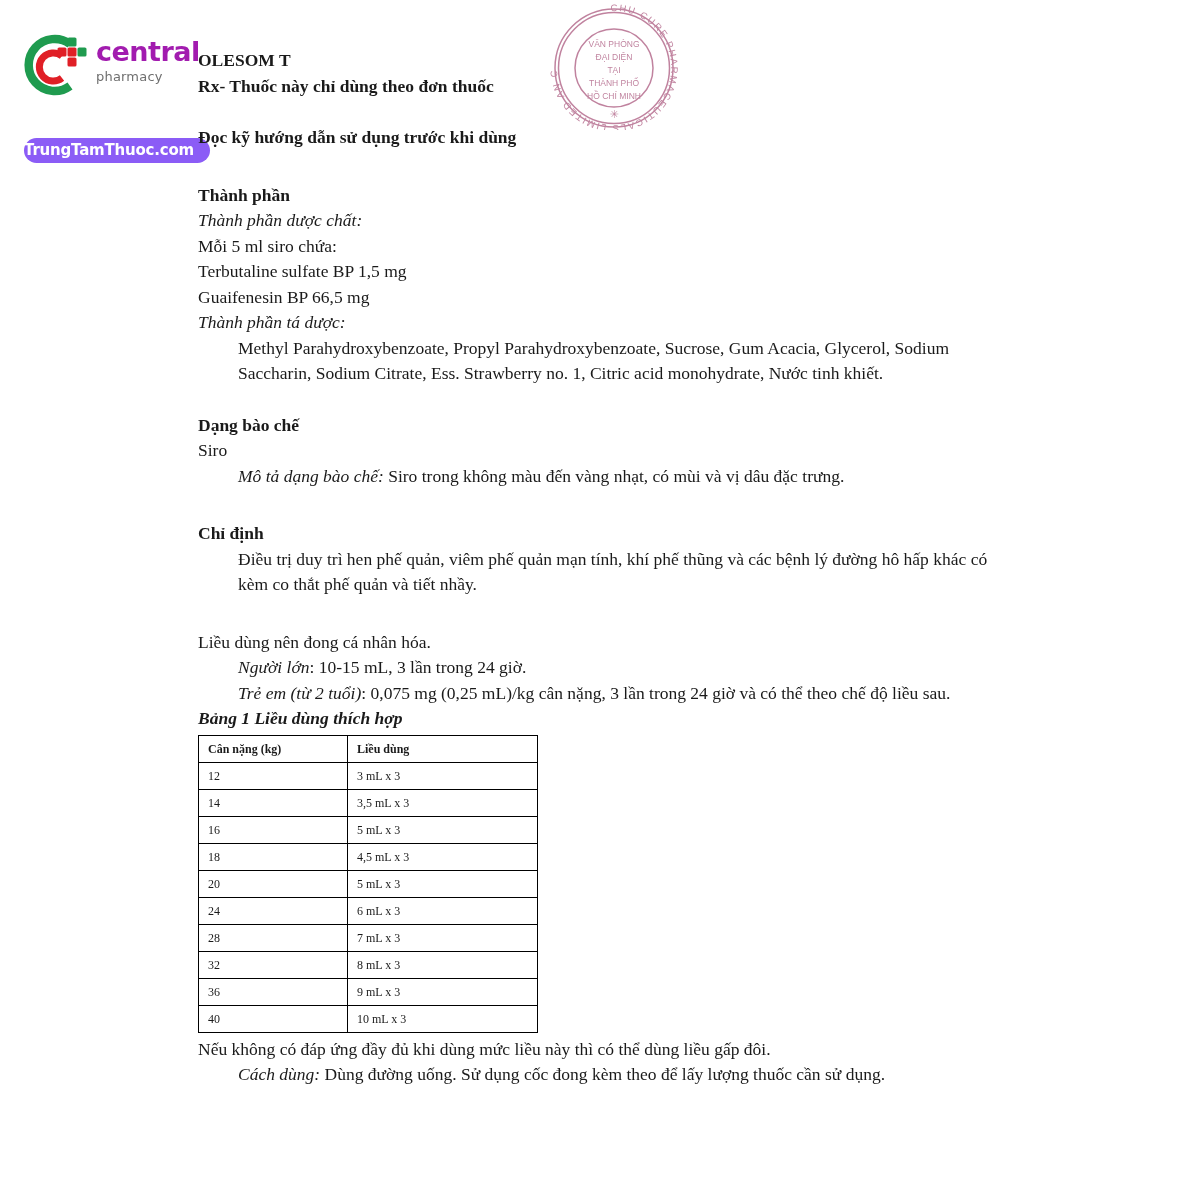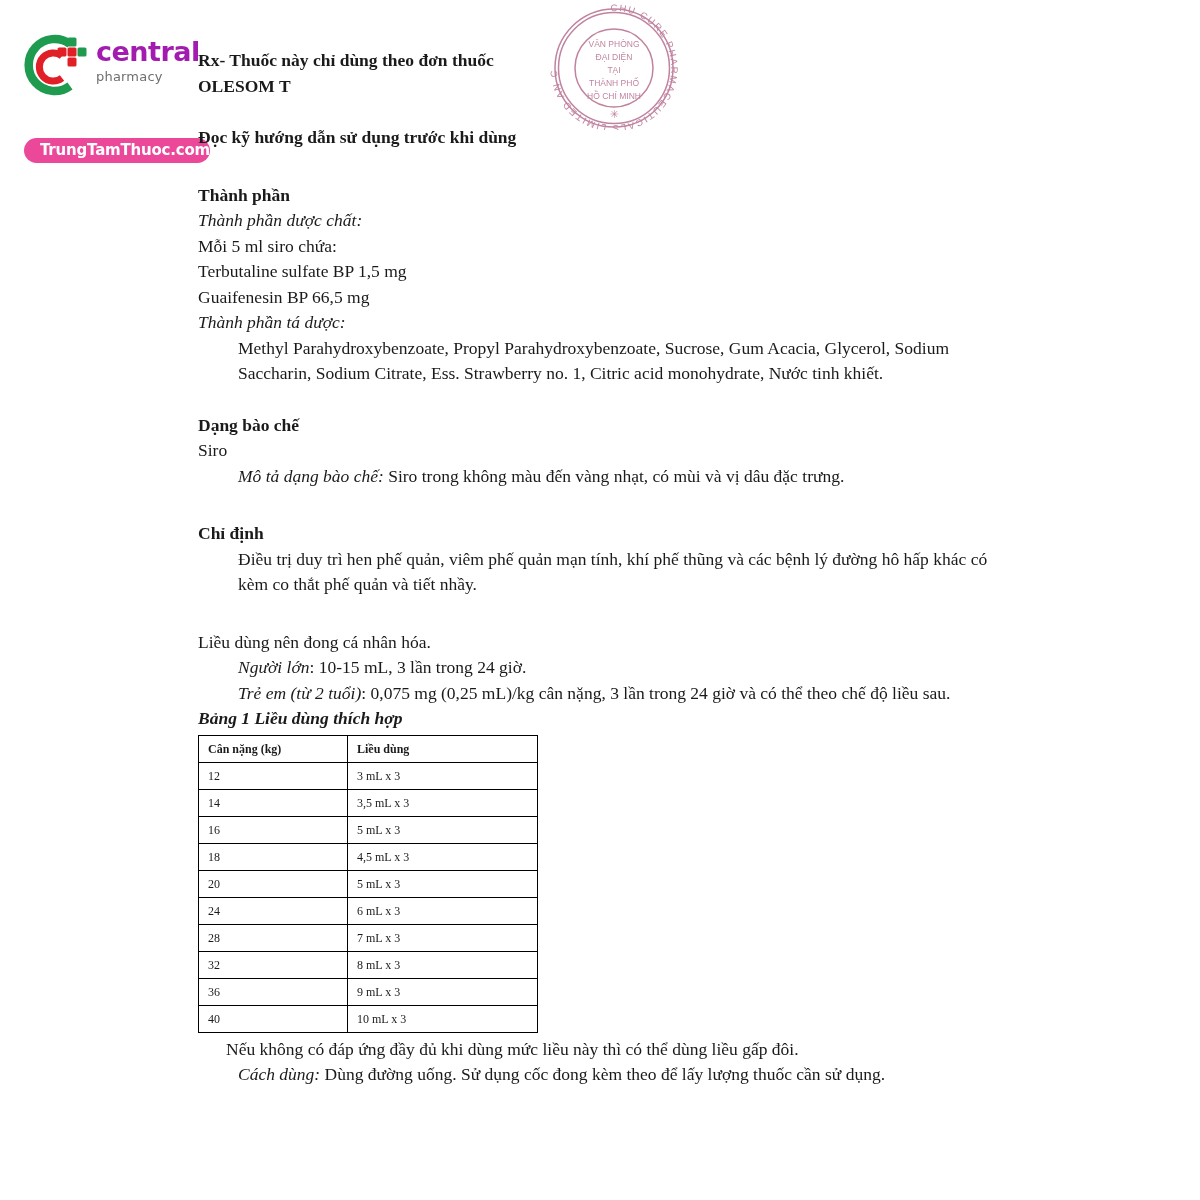--- a/index.html
+++ b/index.html
@@ -57,25 +57,25 @@
     letter-spacing: 0.2px;
     margin-top: 5px;
     line-height: 1;
   }
   #site-banner {
     position: absolute;
     left: 10px;
     top: 110px;
     width: 186px;
     height: 25px;
-    background: #ec4899;
+    background: #8b5cf6;
     border-radius: 13px;
     display: flex;
     align-items: center;
-    justify-content: flex-end;
+    justify-content: flex-start;
   }
   #site-banner-label {
     font-family: "DejaVu Sans", "Liberation Sans", sans-serif;
     font-size: 15px;
     font-weight: 700;
     color: #ffffff;
     letter-spacing: -0.2px;
     line-height: 1;
   }
 
@@ -135,21 +135,20 @@
     font-family: "Liberation Serif", "DejaVu Serif", serif;
     font-weight: 400;
   }
   #dose-table thead th {
     font-weight: 700;
   }
   #dose-table col.c1 { width: 149px; }
   #dose-table col.c2 { width: 190px; }
   .after-table {
     margin-top: 4px;
-    margin-left: 28px;
   }
 </style>
 </head>
 <body>
 
 <div id="brand-block">
 
   <svg id="logo-mark" viewBox="0 0 66 66">
 
     <path d="M48 12 A26 26 0 1 0 48 54" fill="none" stroke="#1f9b4f" stroke-width="8.5"></path>
@@ -191,22 +190,22 @@
     <text x="76" y="68">ĐẠI DIỆN</text>
     <text x="76" y="81">TẠI</text>
     <text x="76" y="94">THÀNH PHỐ</text>
     <text x="76" y="107">HỒ CHÍ MINH</text>
   </g>
   <text x="76" y="126" text-anchor="middle" font-size="11" fill="#a8537a" font-family="'DejaVu Sans', sans-serif">✳</text>
 </svg>
 
 <div id="doc">
 
+  <div class="line b">OLESOM T</div>
   <div class="line b">Rx- Thuốc này chỉ dùng theo đơn thuốc</div>
-  <div class="line b">OLESOM T</div>
 
   <div class="gap-md"></div>
 
   <div class="line b">Đọc kỹ hướng dẫn sử dụng trước khi dùng</div>
 
   <div class="gap-lg"></div>
 
   <div class="section-head">Thành phần</div>
   <div class="line i">Thành phần dược chất:</div>
   <div class="line">Mỗi 5 ml siro chứa:</div>

